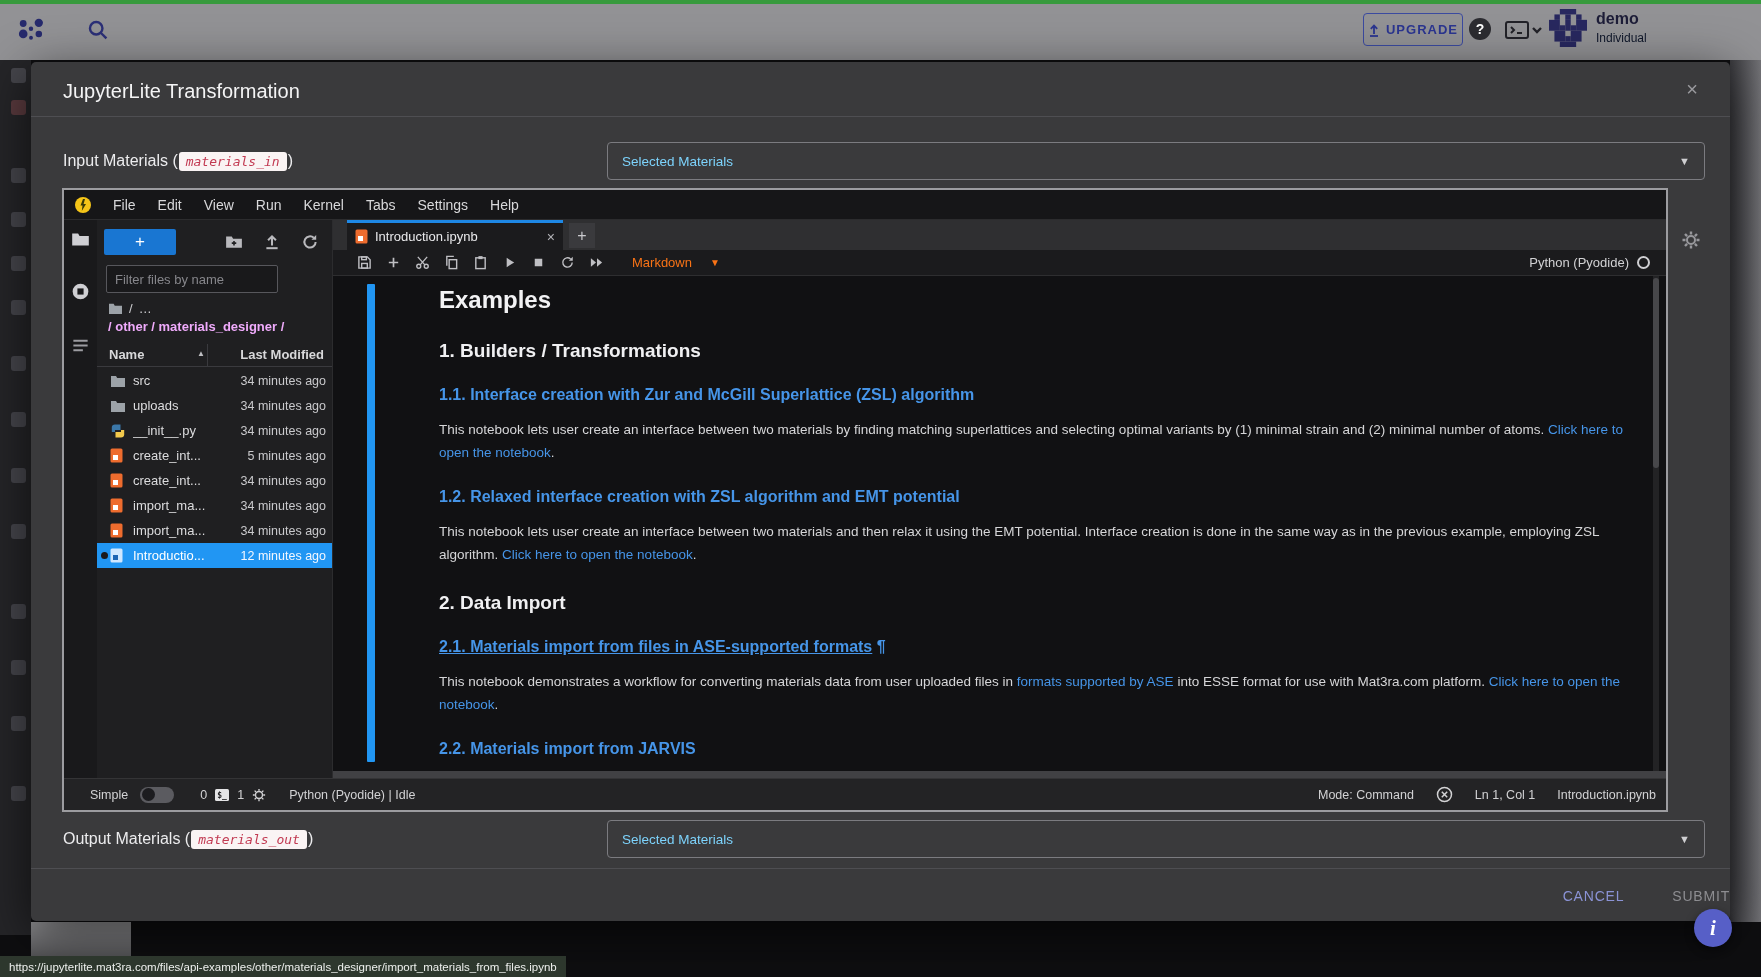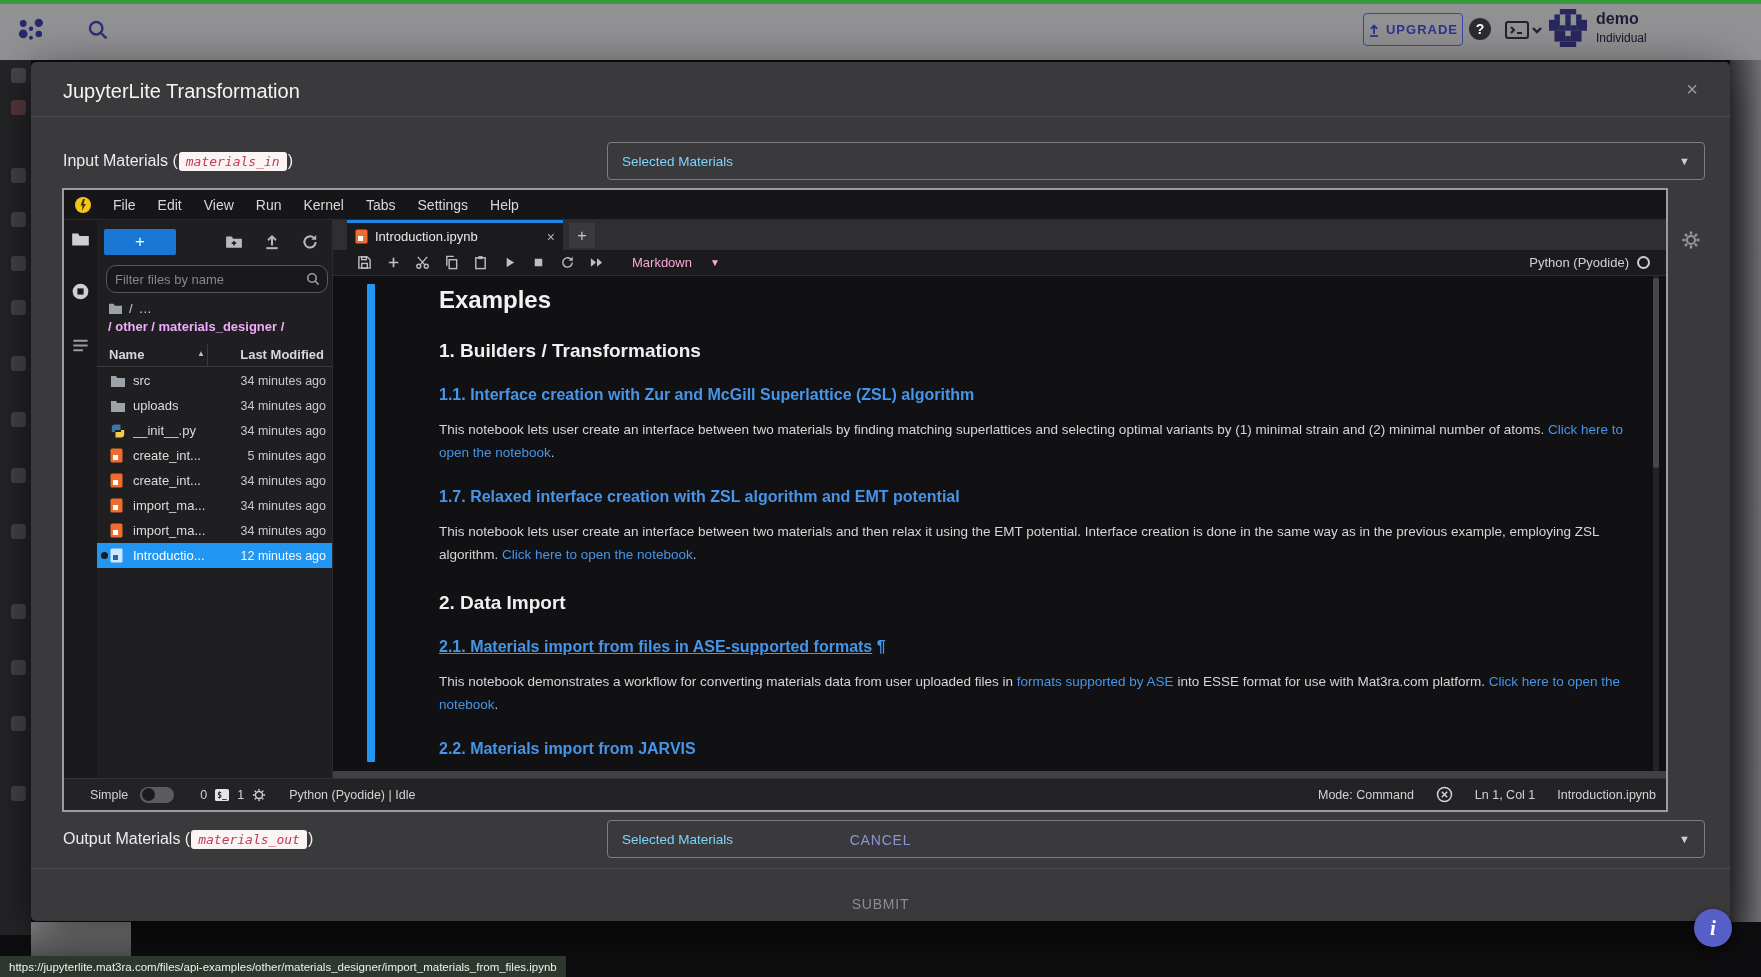--- a/index.html
+++ b/index.html
@@ -35,42 +35,42 @@
   .m-row-label{position:absolute;left:32px;height:38px;display:flex;align-items:center;
     font-size:16px;color:#ececee;}
   .codepill{font-family:"DejaVu Sans Mono",monospace;font-size:13px;color:#c23a52;
     background:#faf4f4;border-radius:3px;padding:2px 7px;margin:0 1px;font-style:italic;}
   .m-select{position:absolute;left:576px;width:1098px;height:38px;border:1px solid #7b7b80;
     border-radius:4px;box-sizing:border-box;display:flex;align-items:center;cursor:pointer;}
   .m-select .sel-label{margin-left:14px;font-size:13.5px;color:#7dd3fc;}
   .m-select .caret{position:absolute;right:14px;font-size:11px;color:#cfcfd2;}
   .m-div2{position:absolute;left:0;top:806px;width:100%;height:1px;background:#4e4e52;}
   .m-actions{position:absolute;left:0;top:818px;width:100%;height:32px;display:flex;
-    justify-content:flex-end;align-items:center;gap:48px;box-sizing:border-box;flex-direction:column;}
+    justify-content:flex-end;align-items:center;gap:48px;box-sizing:border-box;}
   .btn-cancel{color:#8b93d6;font-size:14px;letter-spacing:.8px;cursor:pointer;}
   .btn-submit{color:#8d8d91;font-size:14px;letter-spacing:.8px;cursor:pointer;}
   .m-gear{position:absolute;left:1650px;top:168px;width:20px;height:20px;cursor:pointer;}
   
   .jframe{position:absolute;left:31px;top:126px;width:1606px;height:624px;box-sizing:border-box;
     border:2px solid #9c9ca0;background:#111113;font-size:13px;color:#d8d8da;}
   .menubar{position:absolute;left:0;top:0;width:100%;height:30px;background:#161618;
     border-bottom:1px solid #2c2c2e;display:flex;align-items:center;padding-left:8px;box-sizing:border-box;}
   .jlogo{width:18px;height:18px;margin:0 10px 0 2px;}
   .mitem{padding:0 11px;font-size:14px;color:#d8d8da;cursor:pointer;}
   
   .tabstrip{position:absolute;left:0;top:30px;width:33px;height:558px;background:#19191b;}
   .tabstrip .tsic{position:absolute;left:7px;width:19px;height:19px;cursor:pointer;}
   
   .fbrowser{position:absolute;left:33px;top:30px;width:236px;height:558px;background:#1f1f21;
     border-right:1px solid #2c2c2e;box-sizing:border-box;}
   .fb-newbtn{position:absolute;left:7px;top:9px;width:72px;height:26px;background:#1976d2;
     border-radius:2px;color:#fff;font-size:17px;display:flex;align-items:center;justify-content:center;cursor:pointer;}
   .fb-ic{position:absolute;top:13px;width:18px;height:18px;cursor:pointer;}
-  .fb-filter{position:absolute;left:9px;top:45px;width:222px;height:28px;background:#19191b;
-    border:1px solid #57575c;border-radius:10px;box-sizing:border-box;display:flex;align-items:center;}
+  .fb-filter{position:absolute;left:9px;top:45px;width:172px;height:28px;background:#19191b;
+    border:1px solid #57575c;border-radius:2px;box-sizing:border-box;display:flex;align-items:center;}
   .fb-filter input{flex:1;background:transparent;border:none;outline:none;color:#cfcfd2;
     font-size:13px;padding-left:8px;font-family:"Liberation Sans",sans-serif;}
   .fb-filter input::placeholder{color:#86868b;}
   .fb-filter .fsearch{width:16px;height:16px;margin-right:6px;}
   .crumb1{position:absolute;left:11px;top:80px;height:16px;display:flex;align-items:center;gap:6px;
     color:#cfcfd2;font-size:13px;}
   .crumb2{position:absolute;left:11px;top:99px;color:#f0abfc;font-size:13px;font-weight:bold;}
   .fhead{position:absolute;left:0;top:124px;width:100%;height:23px;font-weight:bold;font-size:13px;}
   .fhead .hname{position:absolute;left:12px;top:3px;}
   .fhead .hsort{position:absolute;left:100px;top:5px;font-size:8px;color:#bfbfc3;}
@@ -93,21 +93,21 @@
   .ntab{position:absolute;left:14px;top:0;width:216px;height:30px;background:#1b1b1d;
     border-top:3px solid #1e88e5;box-sizing:border-box;display:flex;align-items:center;
     padding:0 8px;gap:7px;cursor:pointer;}
   .ntab .ttl{flex:1;font-size:13px;color:#eaeaec;white-space:nowrap;}
   .ntab .tclose{color:#b5b5b9;font-size:14px;cursor:pointer;}
   .tadd{position:absolute;left:236px;top:3px;width:26px;height:25px;background:#3a3a3d;
     color:#cacace;display:flex;align-items:center;justify-content:center;font-size:16px;cursor:pointer;}
   .nbtoolbar{position:absolute;left:0;top:30px;width:100%;height:26px;background:#1b1b1d;
     border-bottom:1px solid #2e2e30;display:flex;align-items:center;padding-left:24px;box-sizing:border-box;}
   .nbtoolbar .tbi{width:15px;height:15px;margin-right:14px;cursor:pointer;}
-  .celltype{display:flex;align-items:center;gap:18px;margin-left:14px;color:#f9a8d4;cursor:pointer;}
+  .celltype{display:flex;align-items:center;gap:18px;margin-left:14px;color:#f97316;cursor:pointer;}
   .celltype .cv{font-size:10px;}
   .kern{margin-left:auto;display:flex;align-items:center;gap:8px;padding-right:16px;color:#d2d2d4;}
   .kcirc{width:13px;height:13px;border:2px solid #cfcfd2;border-radius:50%;box-sizing:border-box;}
   .nbcontent{position:absolute;left:0;top:56px;width:100%;height:495px;overflow:hidden;}
   .cellbar{position:absolute;left:34px;top:8px;width:8px;height:478px;background:#2196f3;border-radius:1px;}
   .cells{position:absolute;left:106px;top:0;width:1200px;}
   .cell{color:#d6d6d8;}
   .cell.h1{font-size:24px;font-weight:bold;color:#f2f2f4;margin:10px 0 24px;}
   .cell.h2{font-size:19px;font-weight:bold;color:#f0f0f2;margin:26px 0 18px;}
   .cell.h3{font-size:16px;font-weight:bold;color:#4695e8;margin:24px 0 14px;}
@@ -445,21 +445,21 @@
           </span>
         </div>
 
         <div class="nbcontent">
           <div class="cellbar"></div>
           <div class="cells">
               <div class="cell h1"><span>Examples</span></div>
               <div class="cell h2"><span>1. Builders / Transformations</span></div>
               <div class="cell h3"><span class="lnk">1.1. Interface creation with Zur and McGill Superlattice (ZSL) algorithm</span></div>
               <div class="cell p"><span>This notebook lets user create an interface between two materials by finding matching superlattices and selecting optimal variants by (1) minimal strain and (2) minimal number of atoms. </span><span class="lnk">Click here to open the notebook</span><span>.</span></div>
-              <div class="cell h3"><span class="lnk">1.7. Relaxed interface creation with ZSL algorithm and EMT potential</span></div>
+              <div class="cell h3"><span class="lnk">1.2. Relaxed interface creation with ZSL algorithm and EMT potential</span></div>
               <div class="cell p"><span>This notebook lets user create an interface between two materials and then relax it using the EMT potential. Interface creation is done in the same way as in the previous example, employing ZSL algorithm. </span><span class="lnk">Click here to open the notebook</span><span>.</span></div>
               <div class="cell h2"><span>2. Data Import</span></div>
               <div class="cell h3"><span class="lnk und">2.1. Materials import from files in ASE-supported formats</span><span class="lnk">  ¶</span></div>
               <div class="cell p"><span>This notebook demonstrates a workflow for converting materials data from user uploaded files in </span><span class="lnk">formats supported by ASE</span><span> into ESSE format for use with Mat3ra.com platform. </span><span class="lnk">Click here to open the notebook</span><span>.</span></div>
               <div class="cell h3"><span class="lnk">2.2. Materials import from JARVIS</span></div>
             </div>
           <div class="vscroll">
             <div class="vthumb"></div>
           </div>
         </div>

